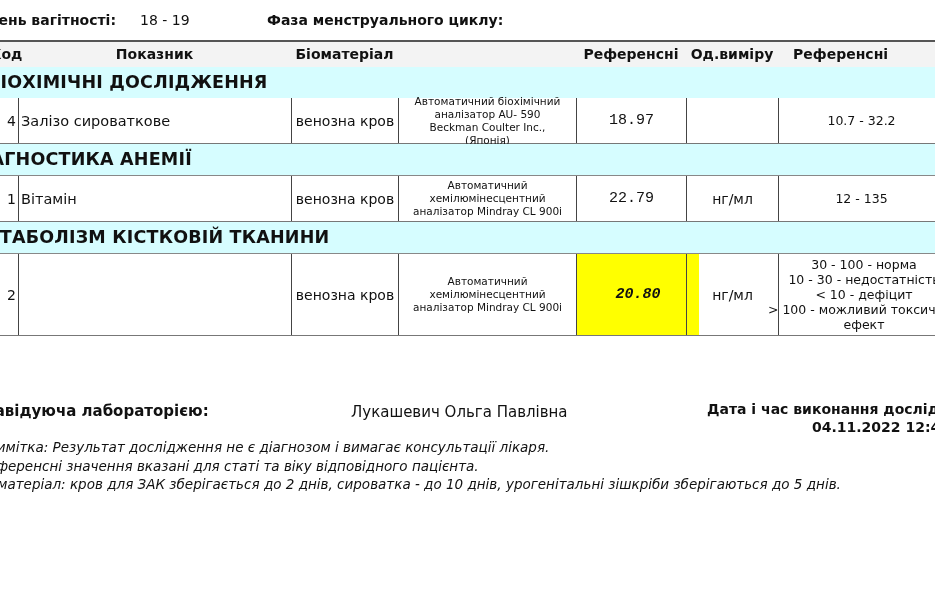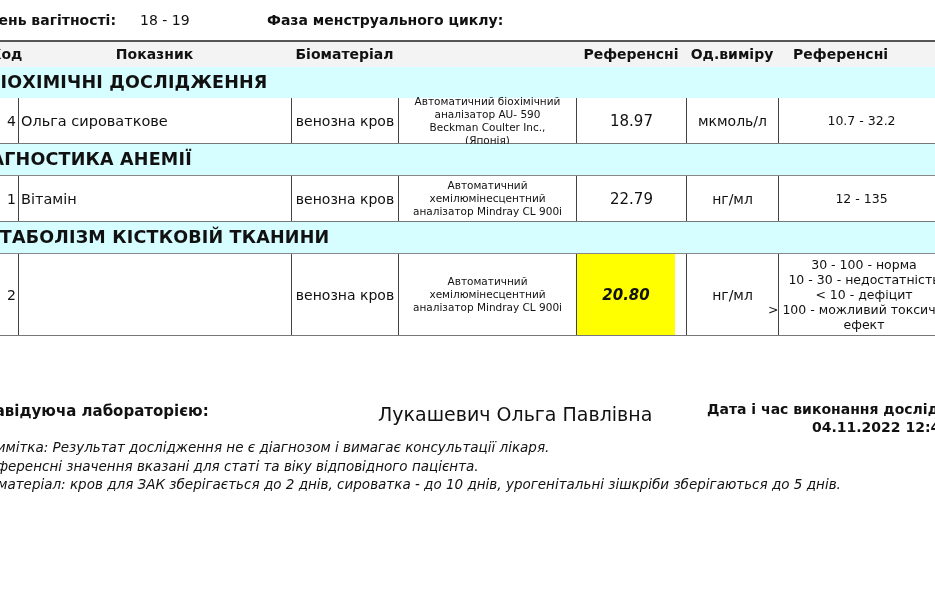--- a/index.html
+++ b/index.html
@@ -35,26 +35,26 @@
     border-bottom: 1px solid #777;
   }
   .cell {
     position: absolute; top: 0; bottom: 0; display: flex; align-items: center;
     justify-content: center; text-align: center; font-size: 14px;
     box-sizing: border-box;
   }
   .vline { position: absolute; top: 0; bottom: 0; width: 1px; background: #444; }
   .cell.name { justify-content: flex-start; padding-left: 2px; font-size: 14.5px; }
   .cell.equip { font-size: 10.5px; line-height: 13px; white-space: normal; }
-  .cell.result { font-size: 15px; }
+  .cell.result { font-size: 15px; font-family: Liberation Mono, monospace; }
   .cell.result.flag { background: #ffff00; font-weight: bold; font-style: italic; }
   .cell.unit { font-size: 14px; }
   .cell.ref { font-size: 12.5px; line-height: 15px; white-space: normal; }
   .footer-label { font-weight: bold; font-size: 15px; }
-  .footer-name { font-size: 19px; margin-left: 27px; }
+  .footer-name { font-size: 15px; }
   .footer-date { font-weight: bold; font-size: 14px; text-align: right; }
   .note { font-style: italic; font-size: 13.5px; line-height: 19px; }
 </style>
 </head>
 <body>
 
 <div class="abs top-label" style="left:-14px; top:12px;">День вагітності:</div>
 <div class="abs top-value" style="left:140px; top:12px;">18 - 19</div>
 <div class="abs top-label" style="left:267px; top:12px;">Фаза менструального циклу:</div>
 <div class="abs top-value" style="left:505px; top:12px;"></div>
@@ -67,29 +67,28 @@
   <div class="hdr-cell" style="left:696px; width:92px;">Од.виміру</div>
   <div class="hdr-cell" style="left:788px; width:172px; text-align:left; padding-left:15px;">Референсні значення</div>
 </div>
 
 <div class="section" style="top:67px;">
   <div class="section-title" style="left:-3px;">БІОХІМІЧНІ ДОСЛІДЖЕННЯ</div>
 </div>
 <div class="row" style="top:98px; height:45px;">
   <div class="cell" style="left:0; width:28px; justify-content:flex-end; padding-right:2px;">4</div>
   <div class="vline" style="left:28px;"></div>
-  <div class="cell name" style="left:29px; width:272px;">Ольга сироваткове</div>
+  <div class="cell name" style="left:29px; width:272px;">Залізо сироваткове</div>
   <div class="vline" style="left:301px;"></div>
   <div class="cell" style="left:302px; width:106px;">венозна кров</div>
   <div class="vline" style="left:408px;"></div>
   <div class="cell equip" style="left:409px; width:177px; padding:0 14px;">Автоматичний біохімічний аналізатор AU- 590 Beckman Coulter Inc., (Японія)</div>
   <div class="vline" style="left:586px;"></div>
   <div class="cell result" style="left:587px; width:109px;">18.97</div>
   <div class="vline" style="left:696px;"></div>
-  <div class="cell unit" style="left:697px; width:91px;">мкмоль/л</div>
   <div class="vline" style="left:788px;"></div>
   <div class="cell ref" style="left:789px; width:165px;">10.7 - 32.2</div>
 </div>
 
 <div class="section" style="top:144px;">
   <div class="section-title" style="left:-22px;">ДІАГНОСТИКА АНЕМІЇ</div>
 </div>
 <div class="row" style="top:176px; height:45px;">
   <div class="cell" style="left:0; width:28px; justify-content:flex-end; padding-right:2px;">1</div>
   <div class="vline" style="left:28px;"></div>
@@ -110,21 +109,21 @@
   <div class="section-title" style="left:-20px;">МЕТАБОЛІЗМ КІСТКОВІЙ ТКАНИНИ</div>
 </div>
 <div class="row" style="top:254px; height:81px;">
   <div class="cell" style="left:0; width:28px; justify-content:flex-end; padding-right:2px;">2</div>
   <div class="vline" style="left:28px;"></div>
   <div class="vline" style="left:301px;"></div>
   <div class="cell" style="left:302px; width:106px;">венозна кров</div>
   <div class="vline" style="left:408px;"></div>
   <div class="cell equip" style="left:409px; width:177px; padding:0 2px;">Автоматичний хемілюмінесцентний аналізатор Mindray CL 900i</div>
   <div class="vline" style="left:586px;"></div>
-  <div class="cell result flag" style="left:587px; width:98px;">20.80</div>
+  <div class="cell result flag" style="left:587px; width:122px;">20.80</div>
   <div class="vline" style="left:696px;"></div>
   <div class="cell unit" style="left:697px; width:91px;">нг/мл</div>
   <div class="vline" style="left:788px;"></div>
   <div class="cell ref" style="left:789px; width:170px; flex-direction:column; justify-content:center; white-space:nowrap;">
     <div>30 - 100 - норма</div>
     <div>10 - 30 - недостатність</div>
     <div>&lt; 10 - дефіцит</div>
     <div>&gt; 100 - можливий токсичний</div>
     <div>ефект</div>
   </div>

